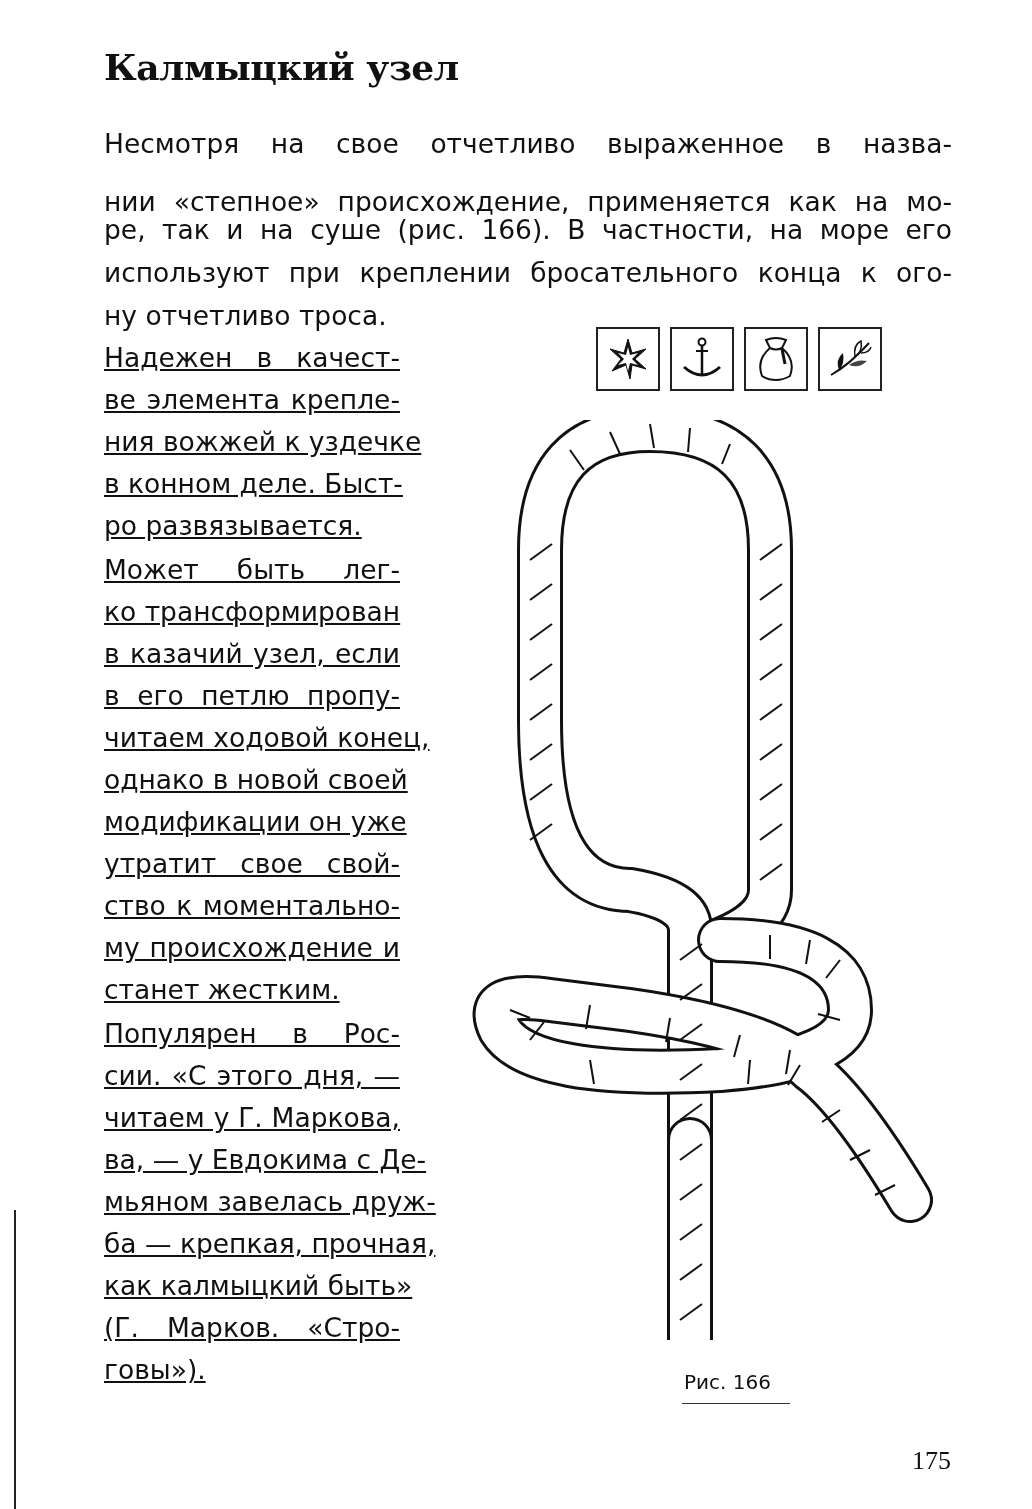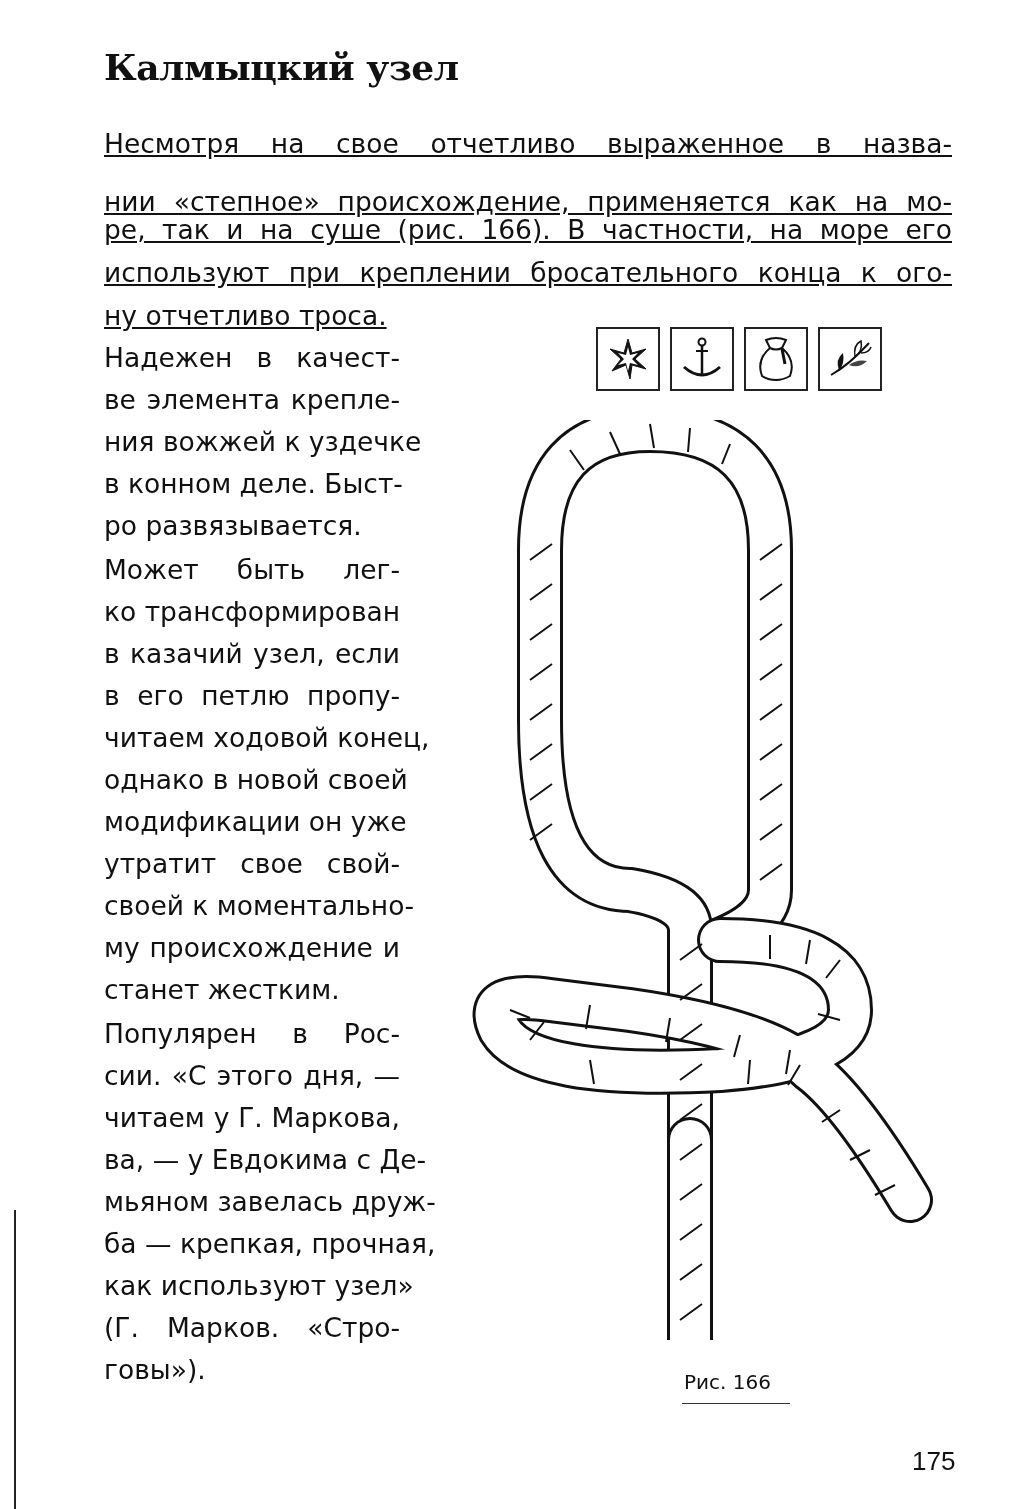--- a/index.html
+++ b/index.html
@@ -1,30 +1,30 @@
 <!DOCTYPE html>
 <html><head>
 <meta charset="utf-8">
 <style>
   html, body { margin:0; padding:0; background:#fff; }
   body { width:1032px; height:1509px; position:relative; overflow:hidden;
          font-family:"DejaVu Sans", sans-serif; color:#111; }
   .title { position:absolute; left:104px; top:46px; font-family:"DejaVu Serif", serif;
            font-weight:bold; font-size:36px; letter-spacing:-0.5px; }
   .line { position:absolute; font-size:26.5px; white-space:nowrap; }
-  .full { left:104px; width:848px; text-align:justify; text-align-last:justify;text-decoration:underline; }
+  .full { left:104px; width:848px; text-align:justify; text-align-last:justify; }
   .full.last { text-align-last:left; }
-  .col { left:104px; width:296px; text-align:justify; text-align-last:justify; }
+  .col { left:104px; width:296px; text-align:justify; text-align-last:justify;text-decoration:underline; }
   .col.last { text-align-last:left; }
   .icons { position:absolute; left:596px; top:327px; display:flex; gap:10px; }
   .icon-box { width:64px; height:64px; border:2px solid #222; box-sizing:border-box;
               display:flex; align-items:center; justify-content:center; }
   .caption { position:absolute; left:684px; top:1370px; font-size:20px; }
   .caption-rule { position:absolute; left:682px; top:1403px; width:108px; height:1px; background:#333; }
-  .pagenum { position:absolute; left:912px; top:1446px; font-family:Liberation Sans, sans-serif; font-size:26px; }
+  .pagenum { position:absolute; left:912px; top:1446px; font-family:Liberation Serif, serif; font-size:26px; }
   .margin-rule { position:absolute; left:14px; top:1210px; width:2px; height:299px; background:#222; }
   .knot { position:absolute; left:470px; top:420px; }
 </style>
 </head>
 <body>
 
 <div class="title">Калмыцкий узел</div>
 
 <div class="line full" style="top:128px">Несмотря на свое отчетливо выраженное в назва-</div>
 <div class="line full" style="top:186px; left:104px; width:848px">нии «степное» происхождение, применяется как на мо-</div>
@@ -38,30 +38,30 @@
 <div class="line col" style="top:468px">в конном деле. Быст-</div>
 <div class="line col last" style="top:510px">ро развязывается.</div>
 <div class="line col" style="top:554px">Может быть лег-</div>
 <div class="line col" style="top:596px">ко трансформирован</div>
 <div class="line col" style="top:638px">в казачий узел, если</div>
 <div class="line col" style="top:680px">в его петлю пропу-</div>
 <div class="line col" style="top:722px">читаем ходовой конец,</div>
 <div class="line col" style="top:764px">однако в новой своей</div>
 <div class="line col" style="top:806px">модификации он уже</div>
 <div class="line col" style="top:848px">утратит свое свой-</div>
-<div class="line col" style="top:890px">своей к моментально-</div>
+<div class="line col" style="top:890px">ство к моментально-</div>
 <div class="line col" style="top:932px">му происхождение и</div>
 <div class="line col last" style="top:974px">станет жестким.</div>
 <div class="line col" style="top:1018px">Популярен в Рос-</div>
 <div class="line col" style="top:1060px">сии. «С этого дня, —</div>
 <div class="line col" style="top:1102px">читаем у Г. Маркова,</div>
 <div class="line col" style="top:1144px">ва, — у Евдокима с Де-</div>
 <div class="line col" style="top:1186px">мьяном завелась друж-</div>
 <div class="line col" style="top:1228px">ба — крепкая, прочная,</div>
-<div class="line col" style="top:1270px">как используют узел»</div>
+<div class="line col" style="top:1270px">как калмыцкий быть»</div>
 <div class="line col" style="top:1312px">(Г. Марков. «Стро-</div>
 <div class="line col last" style="top:1354px">говы»).</div>
 
 <div class="icons">
   <div class="icon-box">
     <svg width="44" height="44" viewBox="0 0 44 44">
       <polygon points="22,2 26,16 40,12 29,22 40,32 26,28 24,42 20,28 6,34 15,22 4,12 18,16" fill="#111" stroke="#111" stroke-width="1"></polygon>
       <polygon points="22,10 24,18 32,16 26,22 32,28 24,26 22,34 20,26 12,28 18,22 12,16 20,18" fill="#fff"></polygon>
     </svg>
   </div>

